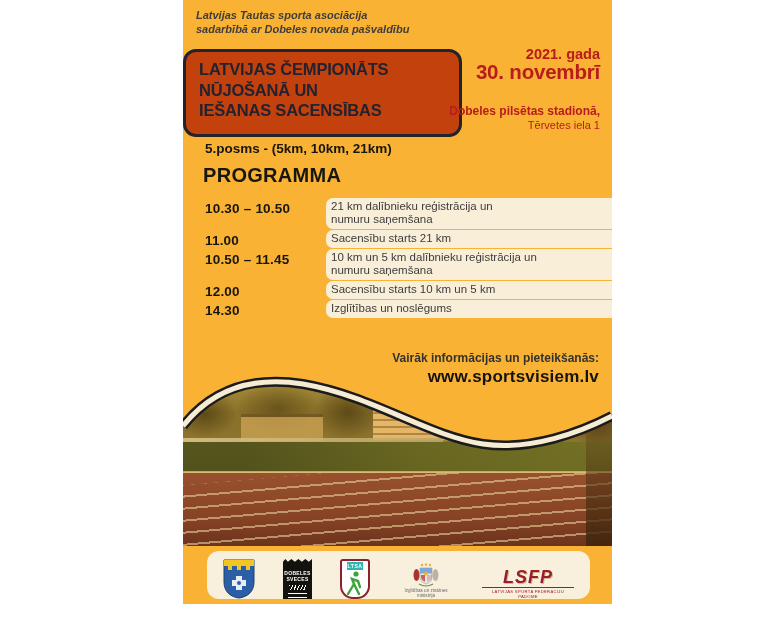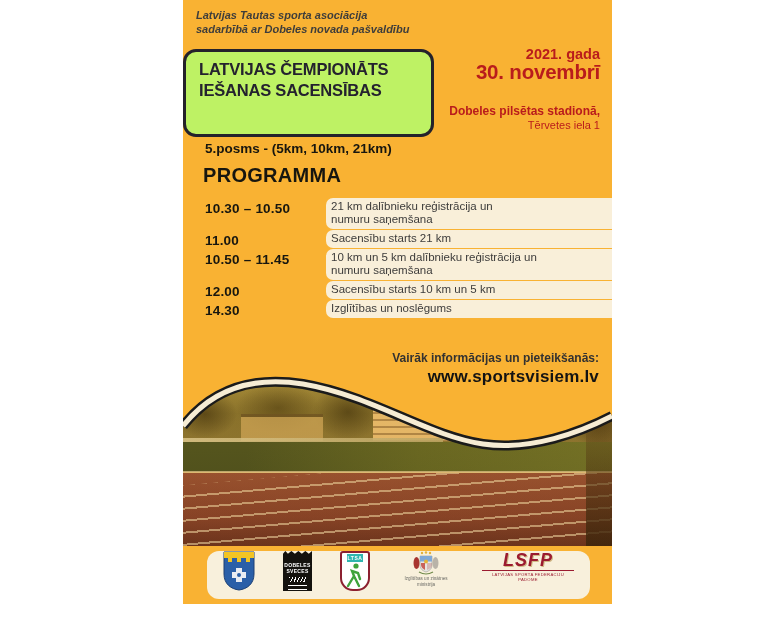--- a/index.html
+++ b/index.html
@@ -2,22 +2,22 @@
 <html><head>
 <meta charset="utf-8">
 <style>
   html,body{margin:0;padding:0;background:#ffffff;}
   .canvas{position:relative;width:768px;height:619px;background:#ffffff;overflow:hidden;
           font-family:"Liberation Sans","DejaVu Sans",sans-serif;}
   .poster{position:absolute;left:183px;top:0;width:429px;height:604px;background:#F9B233;overflow:hidden;}
 
   .org{position:absolute;left:13px;top:9px;font-size:11px;font-weight:700;color:#3e3d3b;line-height:13.5px;font-style:italic;}
 
-  .title-box{position:absolute;left:0;top:49px;width:251px;height:88px;box-sizing:border-box;
-             background:#bef264;border:3.5px solid #24222b;border-radius:13px;padding:7px 6px 0 13px;}
+  .title-box{position:absolute;left:0;top:49px;width:279px;height:88px;box-sizing:border-box;
+             background:#c2410c;border:3.5px solid #24222b;border-radius:13px;padding:7px 6px 0 13px;}
   .title-line{font-size:16.5px;font-weight:800;color:#24222e;line-height:20.5px;letter-spacing:-0.2px;white-space:nowrap;}
 
   .date-block{position:absolute;right:12px;top:46px;text-align:right;color:#b91c1c;padding-left:40px;}
   .date1{font-size:14.5px;font-weight:800;}
   .date2{font-size:20.5px;font-weight:800;margin-top:-2px;letter-spacing:-0.2px;}
   .venue{font-size:12px;font-weight:700;margin-top:20px;}
   .addr{font-size:11px;font-weight:400;margin-top:1px;}
 
   .stage{position:absolute;left:22px;top:141px;font-size:13.5px;font-weight:800;color:#17160f;}
   .prog-heading{position:absolute;left:20px;top:164px;font-size:20px;font-weight:800;color:#17160f;letter-spacing:0.3px;}
@@ -54,21 +54,21 @@
             background:linear-gradient(180deg,#8a4530,#7b3a27 60%,#5e2c1d);}
   .ph-lanes{position:absolute;left:-25px;right:-25px;top:-6px;bottom:-12px;transform:rotate(-5deg);
             background:repeating-linear-gradient(180deg,transparent 0 10px,rgba(230,210,165,.65) 10px 12px);}
   .ph-stand{right:0;top:42px;width:26px;height:130px;
             background:linear-gradient(180deg,rgba(70,48,18,.25),rgba(42,28,11,.9));}
   .ph-tint{left:0;top:0;width:429px;height:172px;background:linear-gradient(180deg,rgba(249,178,51,.22),rgba(186,96,24,.15));}
   .wave{position:absolute;left:0;top:0;z-index:2;}
 
   
   .logo-strip{position:absolute;left:24px;top:551px;width:383px;height:48px;background:#F8F0DC;border-radius:12px;
-              display:flex;align-items:flex-start;justify-content:space-between;padding:0 16px;box-sizing:border-box;z-index:2;}
+              display:flex;align-items:flex-end;justify-content:space-between;padding:0 16px;box-sizing:border-box;z-index:2;}
   .logo{display:flex;flex-direction:column;align-items:center;justify-content:center;}
 
   .sveces{width:29px;height:40px;background:#14120e;color:#fff;text-align:center;box-sizing:border-box;padding-top:9px;
           clip-path:polygon(0 7%,8% 0,17% 7%,29% 0,41% 7%,53% 0,65% 7%,77% 0,89% 7%,100% 0,100% 100%,0 100%);}
   .sveces .t{font-size:5px;font-weight:700;letter-spacing:.3px;line-height:6px;}
   .sveces .zig{margin:3px auto 0;width:17px;height:5px;
           background:repeating-linear-gradient(115deg,#fff 0 1px,transparent 1px 3px);}
   .sveces .bar{margin:3px auto 0;width:19px;height:3px;border-top:1px solid #fff;border-bottom:1px solid #fff;}
 
   .ltsa{width:30px;height:40px;border:2px solid #8C2030;border-radius:3px 3px 13px 13px;background:#fff;
@@ -90,20 +90,21 @@
 <div class="canvas">
   <div class="poster">
 
     <div class="org">
       <div>Latvijas Tautas sporta asociācija</div>
       <div>sadarbībā ar Dobeles novada pašvaldību</div>
     </div>
 
     <div class="title-box">
       <div class="title-line">LATVIJAS ČEMPIONĀTS</div>
+      <div class="title-line">NŪJOŠANĀ UN</div>
       <div class="title-line">IEŠANAS  SACENSĪBAS</div>
     </div>
 
     <div class="date-block">
       <div class="date1">2021. gada</div>
       <div class="date2">30. novembrī</div>
       <div class="venue">Dobeles pilsētas stadionā,</div>
       <div class="addr">Tērvetes iela 1</div>
     </div>
 

